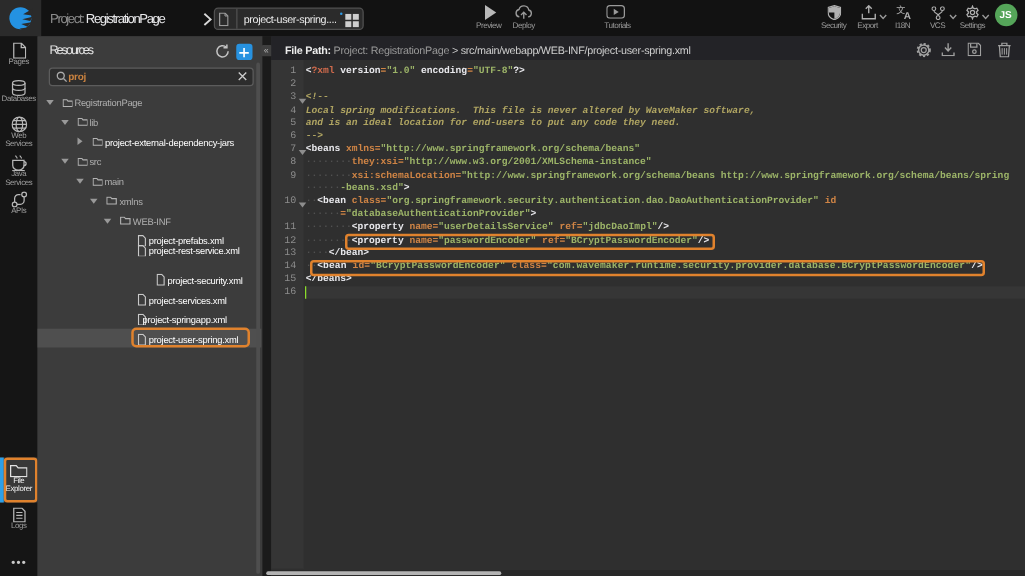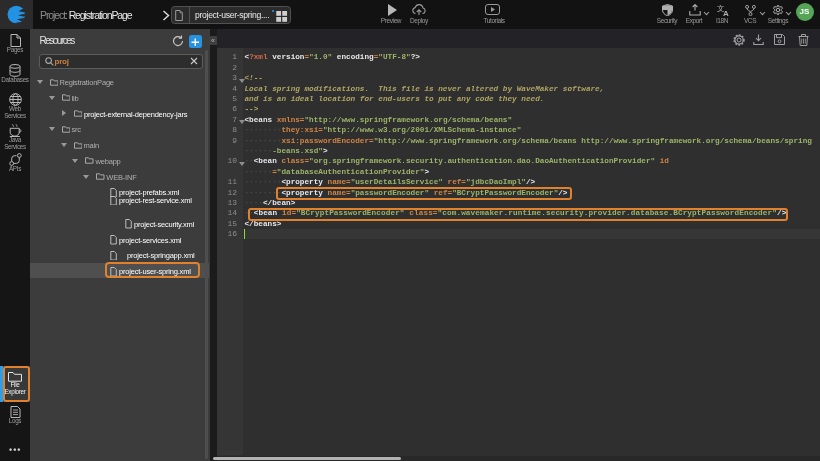--- a/index.html
+++ b/index.html
@@ -241,21 +241,21 @@
         <svg style="position:absolute;left:73.5px;top:4.5px" width="8.5" height="7" viewBox="0 0 8.5 7">
           <path d="M0.5,0.8 h3 l0.9,1.1 h3.6 v4.3 h-7.5 z" fill="none" stroke="#b3b3b3" stroke-width="0.9"></path>
         </svg>
         <div class="tname" style="left:83.5px">main</div>
       </div>
       <div class="trow" style="left:0;top:152.75px">
         <div class="caret-d" style="left:72px"></div>
         <svg style="position:absolute;left:85px;top:4.5px" width="8.5" height="7" viewBox="0 0 8.5 7">
           <path d="M0.5,0.8 h3 l0.9,1.1 h3.6 v4.3 h-7.5 z" fill="none" stroke="#b3b3b3" stroke-width="0.9"></path>
         </svg>
-        <div class="tname" style="left:95.5px">webapp</div>
+        <div class="tname" style="left:95.5px">xmlns</div>
       </div>
       <div class="trow" style="left:0;top:168.5px">
         <div class="caret-d" style="left:83px"></div>
         <svg style="position:absolute;left:96px;top:4.5px" width="8.5" height="7" viewBox="0 0 8.5 7">
           <path d="M0.5,0.8 h3 l0.9,1.1 h3.6 v4.3 h-7.5 z" fill="none" stroke="#b3b3b3" stroke-width="0.9"></path>
         </svg>
         <div class="tname" style="left:106.3px">WEB-INF</div>
       </div>
       <div class="trow" style="left:0;top:184.25px">
         <svg style="position:absolute;left:109.5px;top:3.5px" width="7" height="9.5" viewBox="0 0 7 9.5">
@@ -278,35 +278,36 @@
       <div class="trow" style="left:0;top:231.5px">
         <svg style="position:absolute;left:109.5px;top:3.5px" width="7" height="9.5" viewBox="0 0 7 9.5">
           <path d="M0.8,0.5 h3.5 l2,2 v6.5 h-5.5 z" fill="none" stroke="#c9c9c9" stroke-width="0.9"></path>
         </svg>
         <div class="tname tbold" style="left:119px">project-services.xml</div>
       </div>
       <div class="trow" style="left:0;top:247.25px">
         <svg style="position:absolute;left:109.5px;top:3.5px" width="7" height="9.5" viewBox="0 0 7 9.5">
           <path d="M0.8,0.5 h3.5 l2,2 v6.5 h-5.5 z" fill="none" stroke="#c9c9c9" stroke-width="0.9"></path>
         </svg>
-        <div class="tname tbold" style="left:127px">project-springapp.xml</div>
+        <div class="tname tbold" style="left:114px">project-springapp.xml</div>
       </div>
       <div class="trow" style="left:0;top:263px">
         <svg style="position:absolute;left:109.5px;top:3.5px" width="7" height="9.5" viewBox="0 0 7 9.5">
           <path d="M0.8,0.5 h3.5 l2,2 v6.5 h-5.5 z" fill="none" stroke="#c9c9c9" stroke-width="0.9"></path>
         </svg>
         <div class="tname tbold" style="left:119px">project-user-spring.xml</div>
       </div>
     </div>
 
 <div class="abs" id="sep"></div>
 <div class="abs" style="left:204.6px;top:50px;width:3.4px;height:409px;background:#4e4e4e;border-radius:2px;"></div>
 <div class="abs" id="collapsebtn">«</div>
 
 <div class="abs" id="mainhdr"></div>
+<div class="abs" style="left:228px;top:34.5px;font-size:8.6px;letter-spacing:-0.2px;color:#999;"><span style="color:#ececec;font-weight:bold;">File Path: </span>Project: RegistrationPage <span style="color:#cfcfcf;">&gt; src/main/webapp/WEB-INF/project-user-spring.xml</span></div>
 <svg class="abs" style="left:732.5px;top:33.5px" width="12" height="12" viewBox="0 0 12 12">
       <circle cx="6" cy="6" r="2" fill="none" stroke="#a0a0a0" stroke-width="1"></circle>
       <circle cx="6" cy="6" r="4.1" fill="none" stroke="#a0a0a0" stroke-width="1.2"></circle>
       <circle cx="6" cy="6" r="4.9" fill="none" stroke="#a0a0a0" stroke-width="1.6" stroke-dasharray="1.7 1.5"></circle>
     </svg>
 <svg class="abs" style="left:753px;top:34px" width="11" height="11" viewBox="0 0 11 11">
       <path d="M5.5,0.5 v6 M3,4 L5.5,6.7 L8,4" stroke="#a0a0a0" stroke-width="1.1" fill="none"></path>
       <path d="M0.8,8 v2.5 h9.4 V8" stroke="#a0a0a0" stroke-width="1.1" fill="none"></path>
     </svg>
 <svg class="abs" style="left:773.5px;top:34px" width="11" height="11" viewBox="0 0 11 11">
@@ -345,21 +346,21 @@
 <div class="fold" style="left:239px;top:120.4px;"></div>
 <div class="fold" style="left:239px;top:162px;"></div>
 <pre id="code">&lt;<span class="x">?xml</span> version<span class="a">=</span><span class="s">"1.0"</span> encoding<span class="a">=</span><span class="s">"UTF-8"</span>?&gt;
 
 <span class="c">&lt;!--</span>
 <span class="c">Local spring modifications.  This file is never altered by WaveMaker software,</span>
 <span class="c">and is an ideal location for end-users to put any code they need.</span>
 <span class="c">--&gt;</span>
 &lt;beans <span class="a">xmlns=</span><span class="s">"http://www.springframework.org/schema/beans"</span>
 <span class="w">········</span><span class="a">they:xsi=</span><span class="s">"http://www.w3.org/2001/XMLSchema-instance"</span>
-<span class="w">········</span><span class="a">xsi:passwordEncoder=</span><span class="s">"http://www.springframework.org/schema/beans http://www.springframework.org/schema/beans/spring</span>
+<span class="w">········</span><span class="a">xsi:schemaLocation=</span><span class="s">"http://www.springframework.org/schema/beans http://www.springframework.org/schema/beans/spring</span>
 <span class="w">······</span><span class="s">-beans.xsd"</span>&gt;
 <span class="w">··</span>&lt;bean <span class="a">class=</span><span class="s">"org.springframework.security.authentication.dao.DaoAuthenticationProvider"</span> <span class="a">id</span>
 <span class="w">······</span><span class="a">=</span><span class="s">"databaseAuthenticationProvider"</span>&gt;
 <span class="w">········</span>&lt;property <span class="a">name=</span><span class="s">"userDetailsService"</span> <span class="a">ref=</span><span class="s">"jdbcDaoImpl"</span>/&gt;
 <span class="w">········</span>&lt;property <span class="a">name=</span><span class="s">"passwordEncoder"</span> <span class="a">ref=</span><span class="s">"BCryptPasswordEncoder"</span>/&gt;
 <span class="w">····</span>&lt;/bean&gt;
 <span class="w">··</span><span style="letter-spacing:0.10px">&lt;bean <span class="a">id=</span><span class="s">"BCryptPasswordEncoder"</span> <span class="a">class=</span><span class="s">"com.wavemaker.runtime.security.provider.database.BCryptPasswordEncoder"</span>/&gt;</span>
 &lt;/beans&gt;
 </pre>
 <div class="abs" style="left:243.6px;top:228.8px;width:1.5px;height:10.5px;background:#8bdd2b;"></div>

